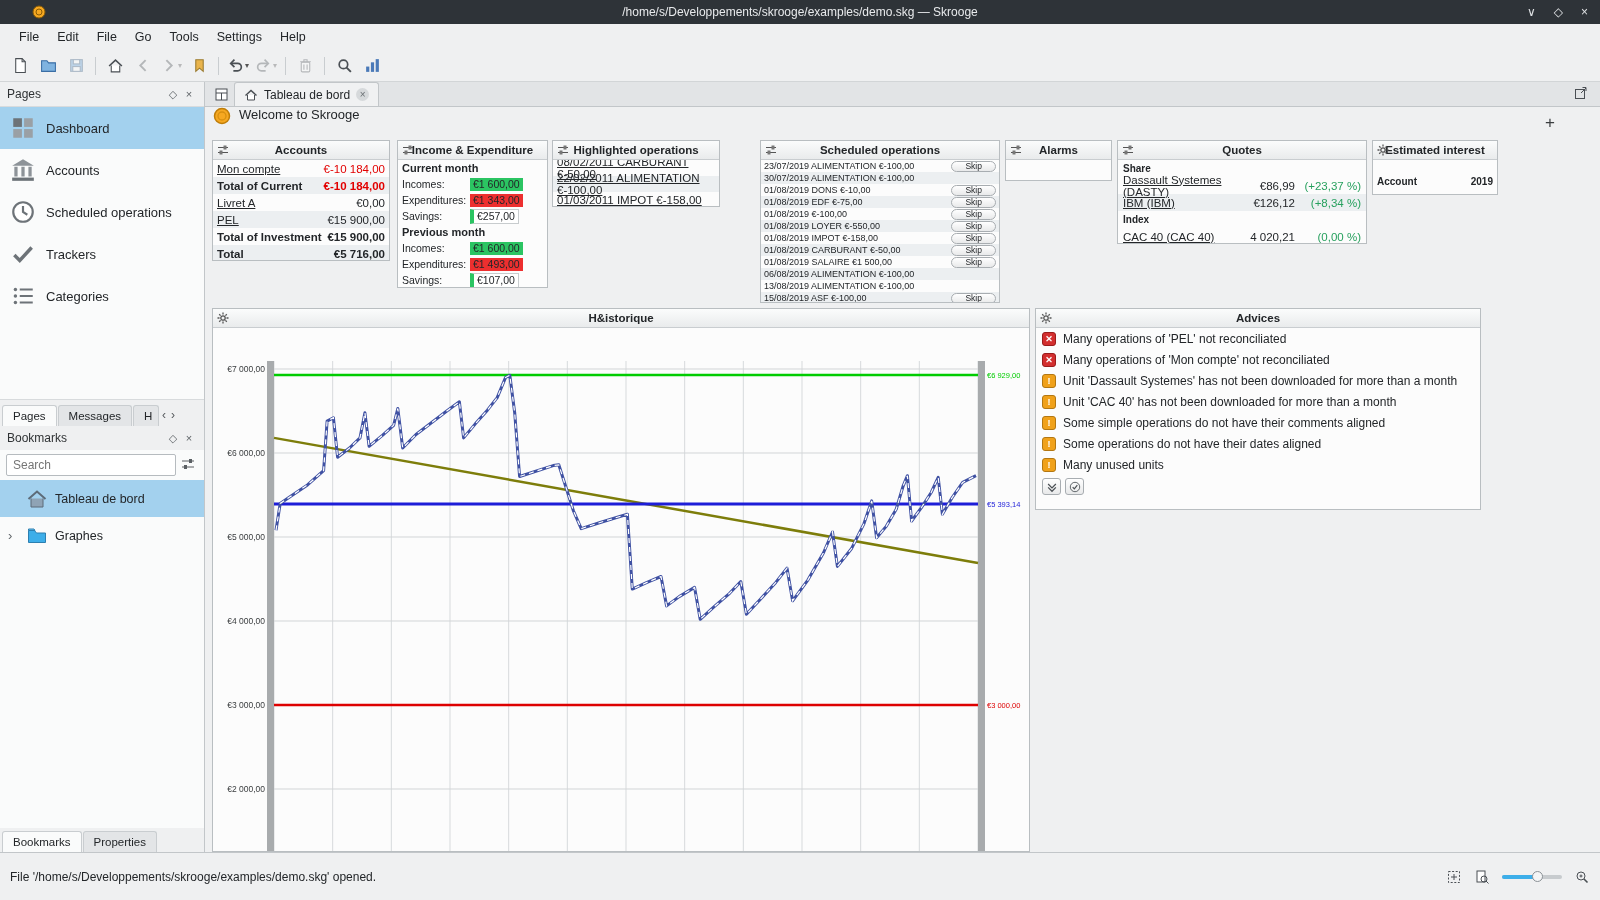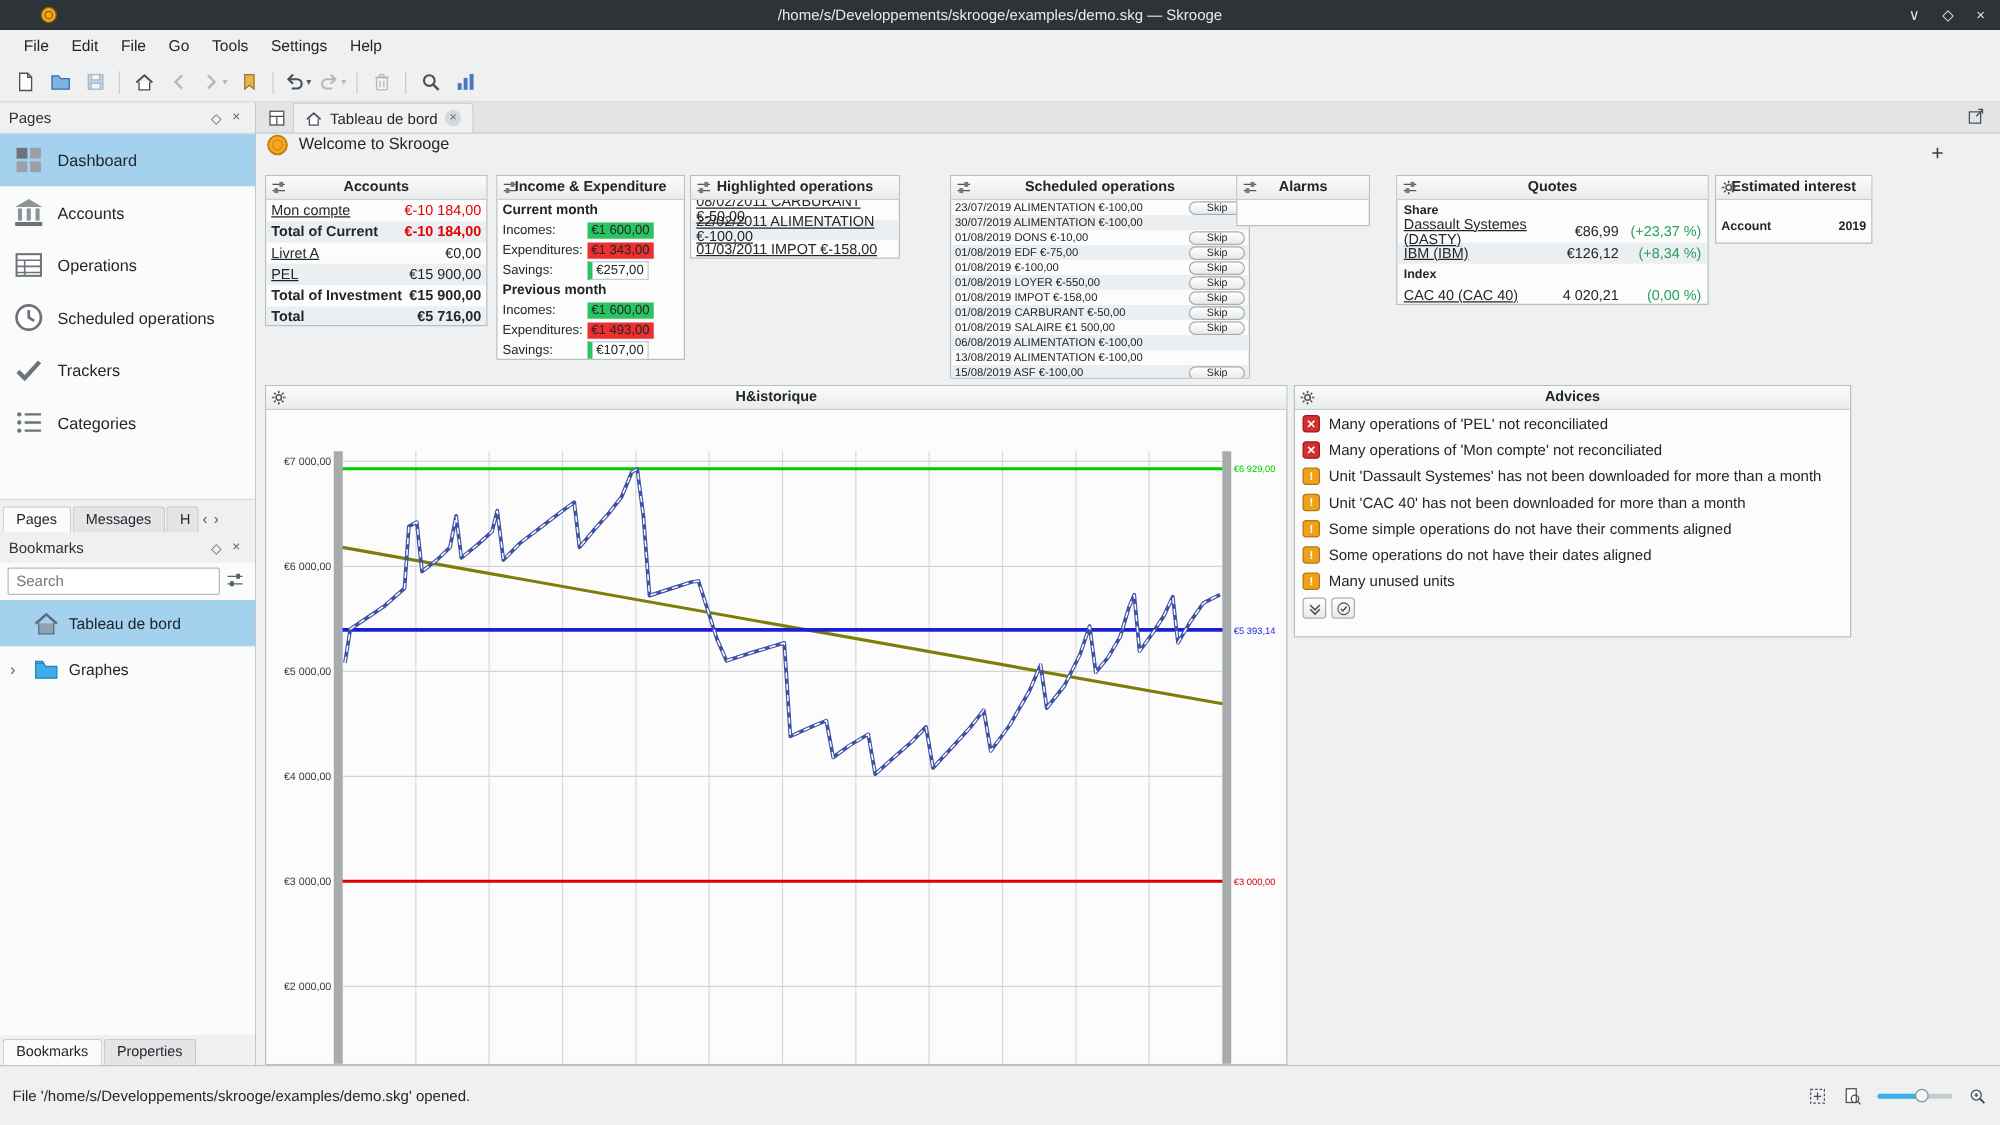--- a/index.html
+++ b/index.html
@@ -287,29 +287,20 @@
               <rect x="10.5" y="9" width="3" height="9" fill="#8d9398"></rect>
               <rect x="17" y="9" width="3" height="9" fill="#8d9398"></rect>
               <rect x="2" y="19" width="20" height="3" fill="#6d7378"></rect>
             </svg>
           </span>
           <span class="page-label">Accounts</span>
         </div>
         <div class="page-item">
           <span class="page-icon">
             <svg viewBox="0 0 24 24">
-              <rect x="3" y="4" width="18" height="16" fill="#fff" stroke="#6d7378" stroke-width="1.5"></rect>
-              <path d="M3 8.5h18M3 13h18M3 17.5h18M9 8.5V20" stroke="#6d7378" stroke-width="1.2" fill="none"></path>
-            </svg>
-          </span>
-          <span class="page-label">Operations</span>
-        </div>
-        <div class="page-item">
-          <span class="page-icon">
-            <svg viewBox="0 0 24 24">
               <circle cx="12" cy="12" r="9" fill="#fff" stroke="#6d7378" stroke-width="2"></circle>
               <path d="M12 6.5V12l4 2.5" fill="none" stroke="#6d7378" stroke-width="2"></path>
             </svg>
           </span>
           <span class="page-label">Scheduled operations</span>
         </div>
         <div class="page-item">
           <span class="page-icon">
             <svg viewBox="0 0 24 24">
               <path d="M4 13l5 5L20 6" fill="none" stroke="#6d7378" stroke-width="3.2"></path>
@@ -560,21 +551,21 @@
             <div class="sch-row">
               <span class="sch-text">13/08/2019 ALIMENTATION €-100,00</span>
             </div>
             <div class="sch-row alt">
               <span class="sch-text">15/08/2019 ASF €-100,00</span>
               <button class="skip-btn">Skip</button>
             </div>
           </div>
       </div>
 
-      <div class="widget" style="left:784px;top:33px;width:107px;height:41px">
+      <div class="widget" style="left:800px;top:33px;width:107px;height:41px">
         <div class="whead"><span class="wicon">
               <svg viewBox="0 0 14 14">
                 <path d="M2 4.5h10M2 9.5h10" stroke="#555" fill="none"></path>
                 <rect x="7.5" y="2.5" width="3" height="4" fill="#777"></rect>
                 <rect x="3.5" y="7.5" width="3" height="4" fill="#777"></rect>
               </svg>
             </span><span>Alarms</span></div>
         <div class="wbody" id="alarms-body"></div>
       </div>
 

